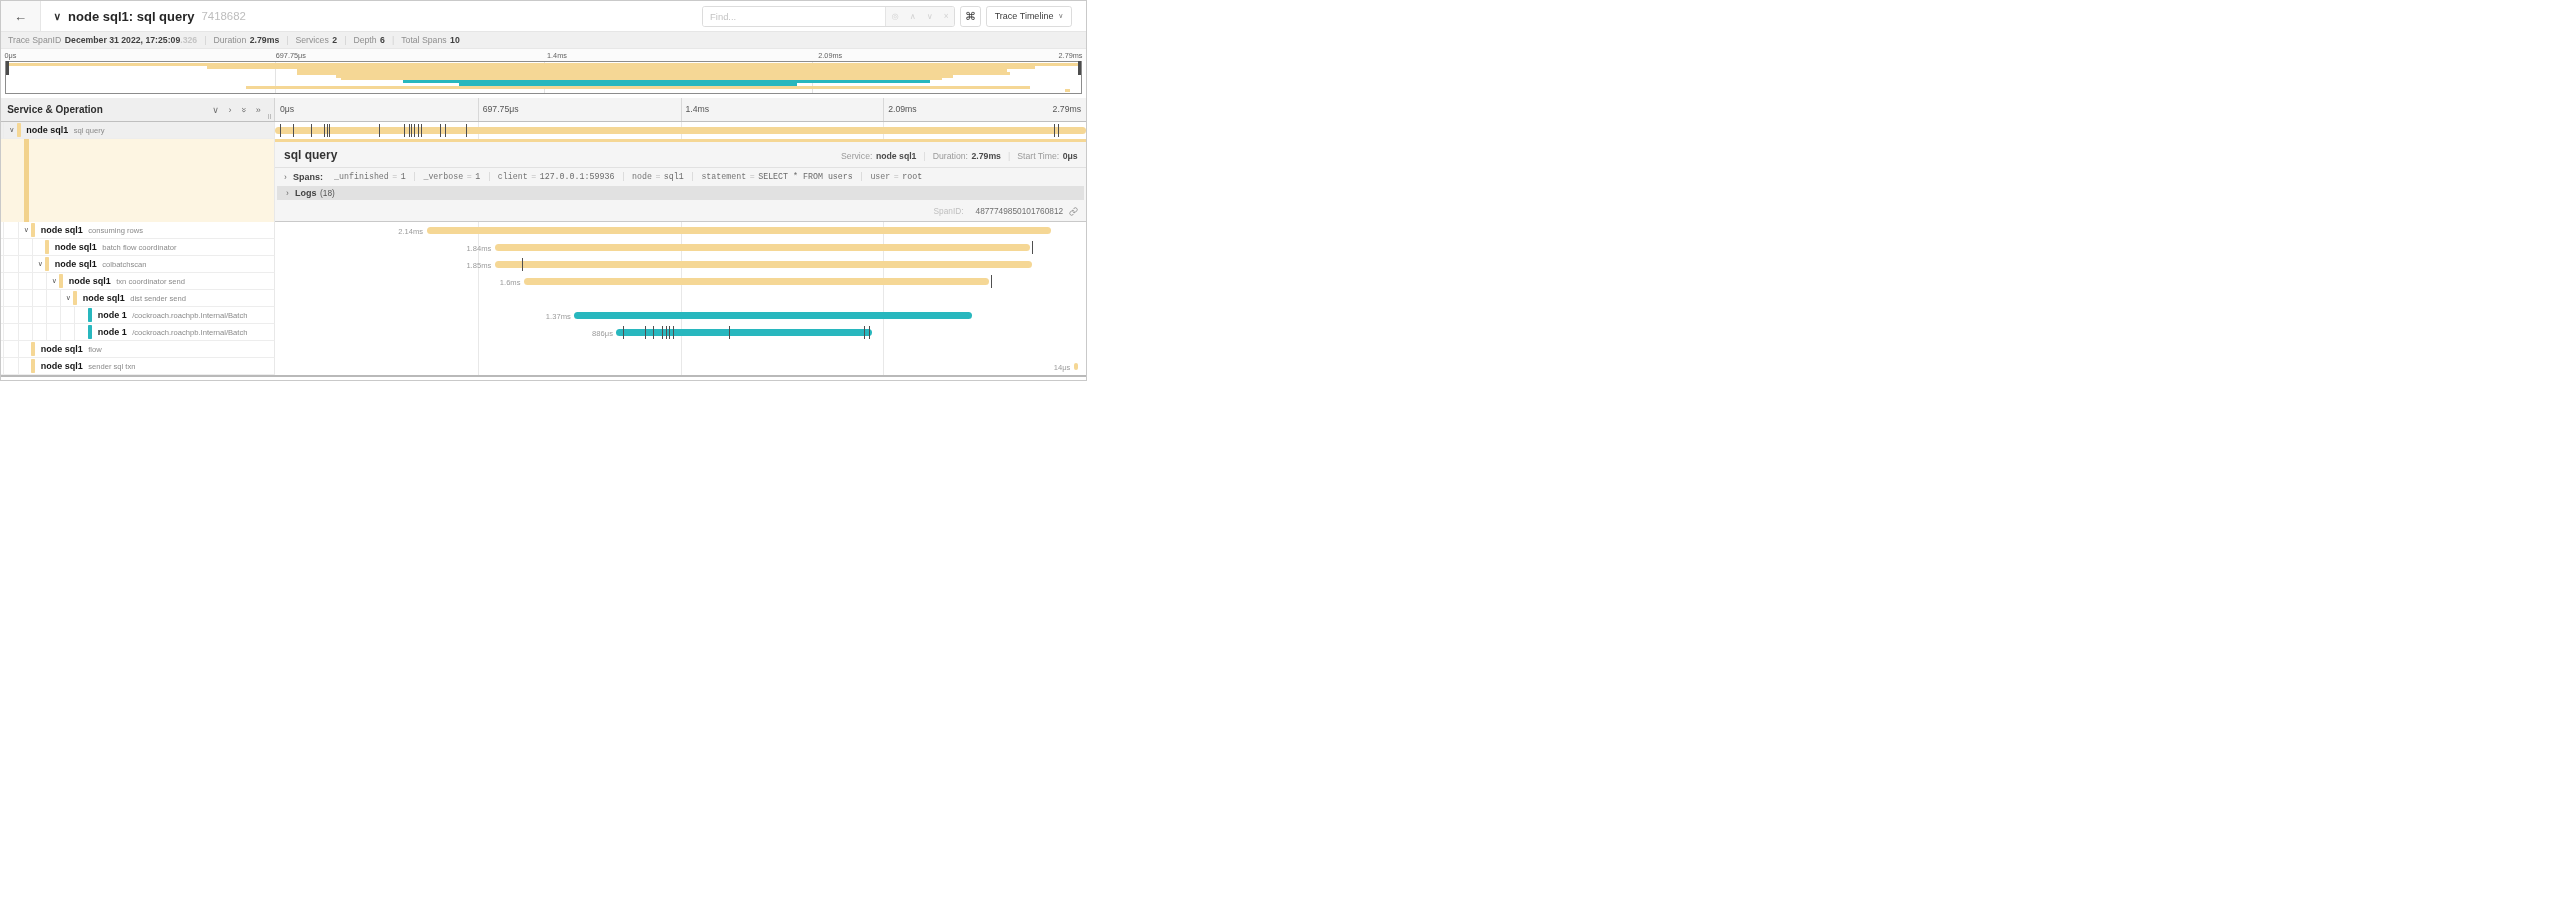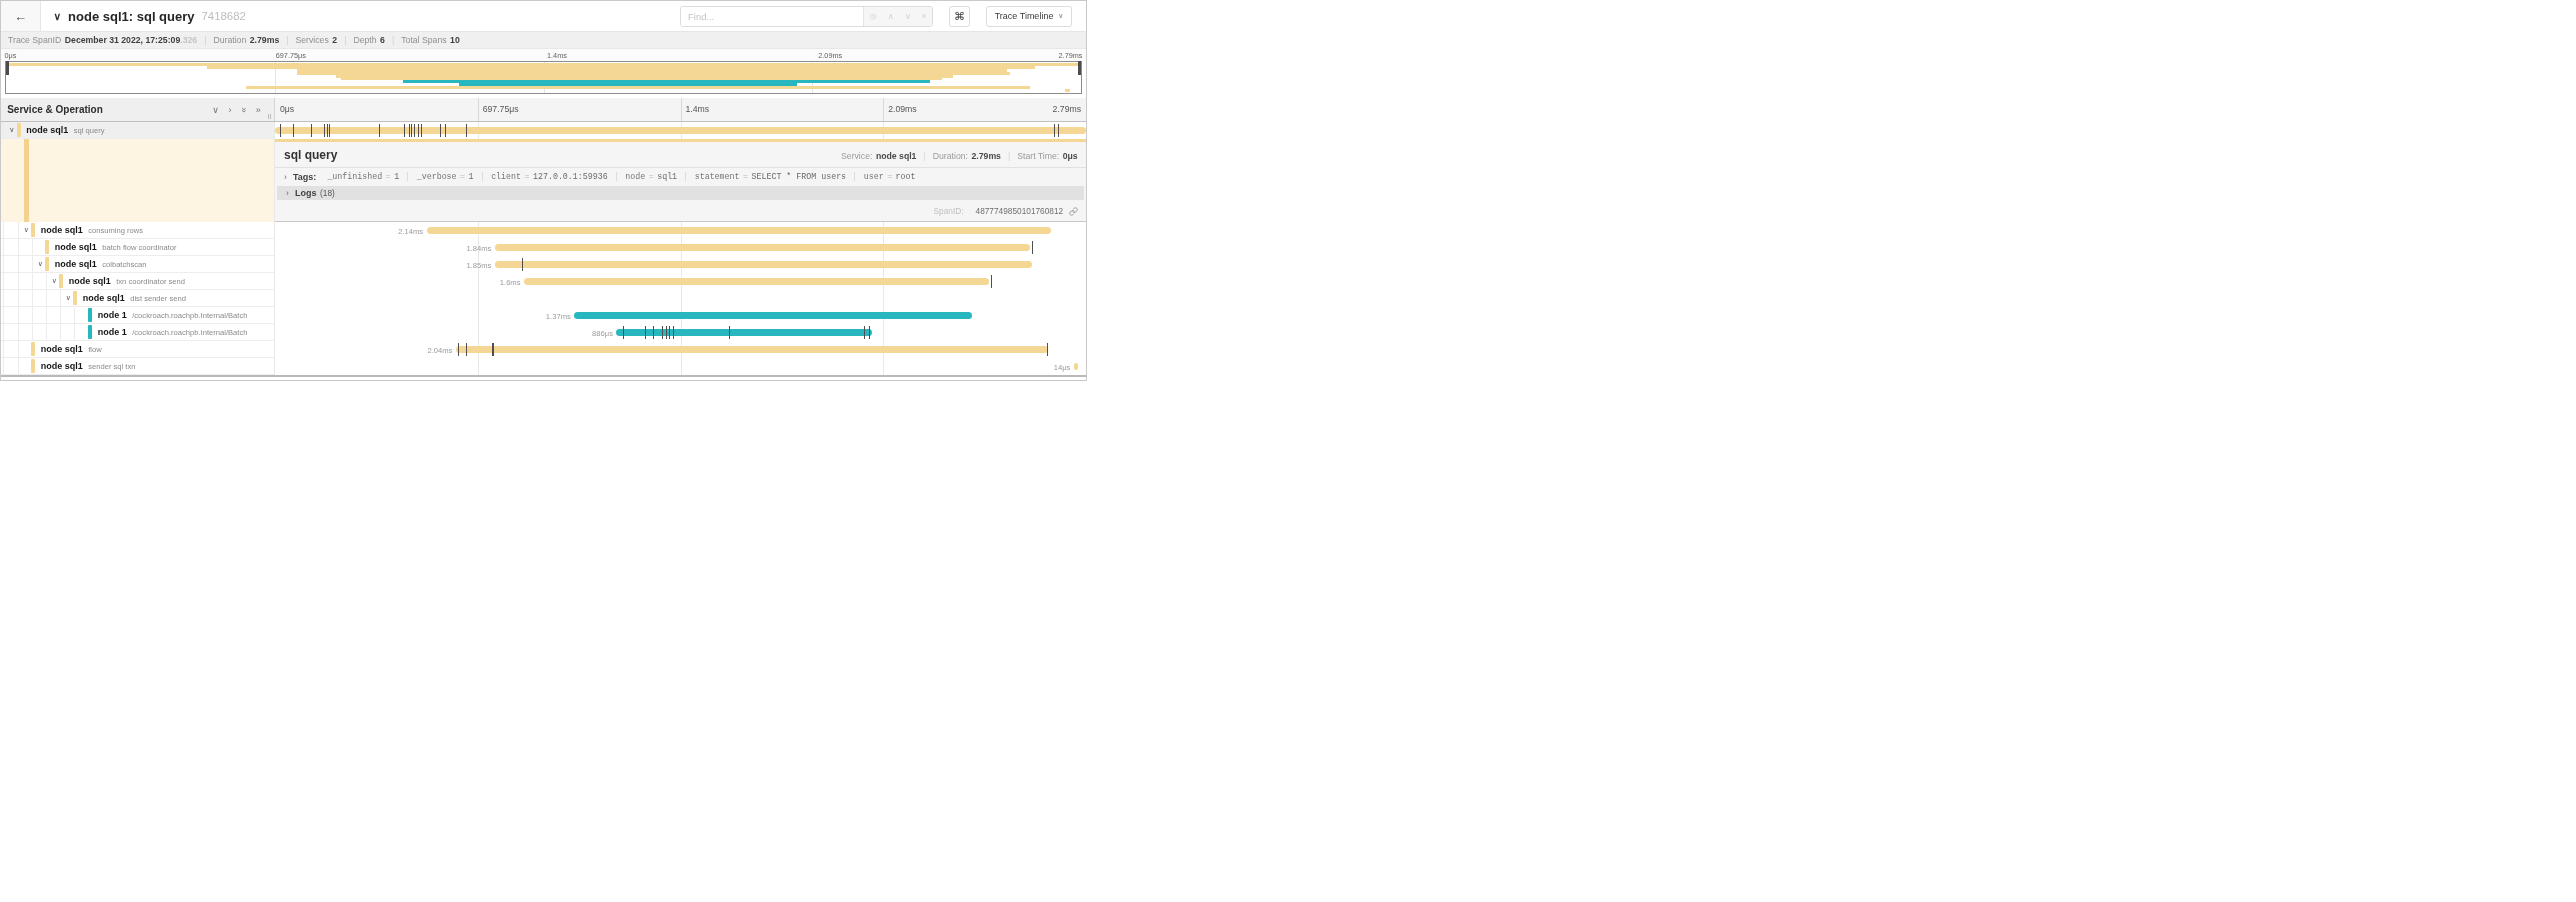--- a/index.html
+++ b/index.html
@@ -7,21 +7,21 @@
   .app{width:1087px;height:381px;border:0.7px solid #c9c9c9;background:#fff;
        font-family:"Liberation Sans",sans-serif;position:relative;overflow:hidden;}
 
   
   .topbar{height:31px;display:flex;align-items:center;border-bottom:0.7px solid #e6e6e6;background:#fff;}
   .back-btn{width:40px;height:100%;background:#f8f8f8;border-right:0.7px solid #e6e6e6;
             display:flex;align-items:center;justify-content:center;font-size:13px;color:#4a4a4a;cursor:pointer;}
   .title-chevron{margin:0 7px 0 12.5px;font-size:10.4px;font-weight:bold;color:#2f2f2f;}
   .page-title{font-size:13px;font-weight:bold;color:#262626;white-space:nowrap;}
   .trace-id{margin-left:7px;font-size:11.4px;color:#bdbdbd;font-weight:400;}
-  .topbar-right{margin-left:auto;display:flex;align-items:center;gap:16px;margin-right:14px;}
+  .topbar-right{margin-left:auto;display:flex;align-items:center;gap:5px;margin-right:14px;}
   .find-group{display:flex;height:21px;border:0.7px solid #dcdcdc;border-radius:2.8px;overflow:hidden;background:#fff;}
   .find-input{width:182px;border:none;outline:none;padding:0 7px;font-size:9.4px;color:#444;}
   .find-input::placeholder{color:#c3c3c3;}
   .find-suffix{width:69px;background:#f6f6f6;border-left:0.7px solid #e4e4e4;display:flex;
                align-items:center;justify-content:space-around;color:#d2d2d2;font-size:8.3px;}
   .find-suffix span{cursor:default;}
   .icon-btn{height:21px;min-width:21px;border:0.7px solid #dcdcdc;border-radius:2.8px;background:#fff;
             display:flex;align-items:center;justify-content:center;font-size:11px;color:#3a3a3a;cursor:pointer;}
   .view-btn{height:21px;border:0.7px solid #dcdcdc;border-radius:2.8px;background:#fff;display:flex;
             align-items:center;gap:4.9px;padding:0 7.6px;font-size:9px;color:#3c3c3c;cursor:pointer;white-space:nowrap;}
@@ -276,21 +276,21 @@
             <span class="meta-sep">|</span>
             <span>Duration:</span>
             <span class="meta-value">2.79ms</span>
             <span class="meta-sep">|</span>
             <span>Start Time:</span>
             <span class="meta-value">0μs</span>
           </span>
         </div>
         <div class="tags-row">
           <span class="expander">›</span>
-          <span class="tags-label">Tags:</span>
+          <span class="tags-label">Spans:</span>
           <span id="tags-list" style="display:flex;align-items:center;">
                 <span class="tag"><span class="key">_unfinished</span><span class="eq">=</span><span class="val">1</span></span>
                 <span class="tag"><span class="key">_verbose</span><span class="eq">=</span><span class="val">1</span></span>
                 <span class="tag"><span class="key">client</span><span class="eq">=</span><span class="val">127.0.0.1:59936</span></span>
                 <span class="tag"><span class="key">node</span><span class="eq">=</span><span class="val">sql1</span></span>
                 <span class="tag"><span class="key">statement</span><span class="eq">=</span><span class="val">SELECT * FROM users</span></span>
                 <span class="tag"><span class="key">user</span><span class="eq">=</span><span class="val">root</span></span>
               </span>
         </div>
         <div class="logs-bar">
@@ -434,29 +434,20 @@
         </div>
         <div class="trace-row">
           <div class="row-left" style="padding-left: 20px;">
             <div class="guide" style="left: 2.4px;"></div>
             <div class="guide" style="left: 16.6px;"></div>
             <span class="tree-chevron"></span>
             <span class="svc-bar" style="background: rgb(245, 215, 149);"></span>
             <span class="svc-name">node sql1</span>
             <span class="op-name">flow</span>
           </div>
-          <div class="row-right">
-            <span class="dur-label" style="right: calc(77.7% + 3.5px);">2.04ms</span>
-            <div class="bar" style="left: 22.3%; width: 73%; background: rgb(245, 215, 149);"></div>
-            <div class="bar-tick" style="left: 22.6%;"></div>
-            <div class="bar-tick" style="left: 23.5%;"></div>
-            <div class="bar-tick" style="left: 26.7%;"></div>
-            <div class="bar-tick" style="left: 26.9%;"></div>
-            <div class="bar-tick" style="left: 95.2%;"></div>
-          </div>
         </div>
         <div class="trace-row">
           <div class="row-left" style="padding-left: 20px;">
             <div class="guide" style="left: 2.4px;"></div>
             <div class="guide" style="left: 16.6px;"></div>
             <span class="tree-chevron"></span>
             <span class="svc-bar" style="background: rgb(245, 215, 149);"></span>
             <span class="svc-name">node sql1</span>
             <span class="op-name">sender sql txn</span>
           </div>

